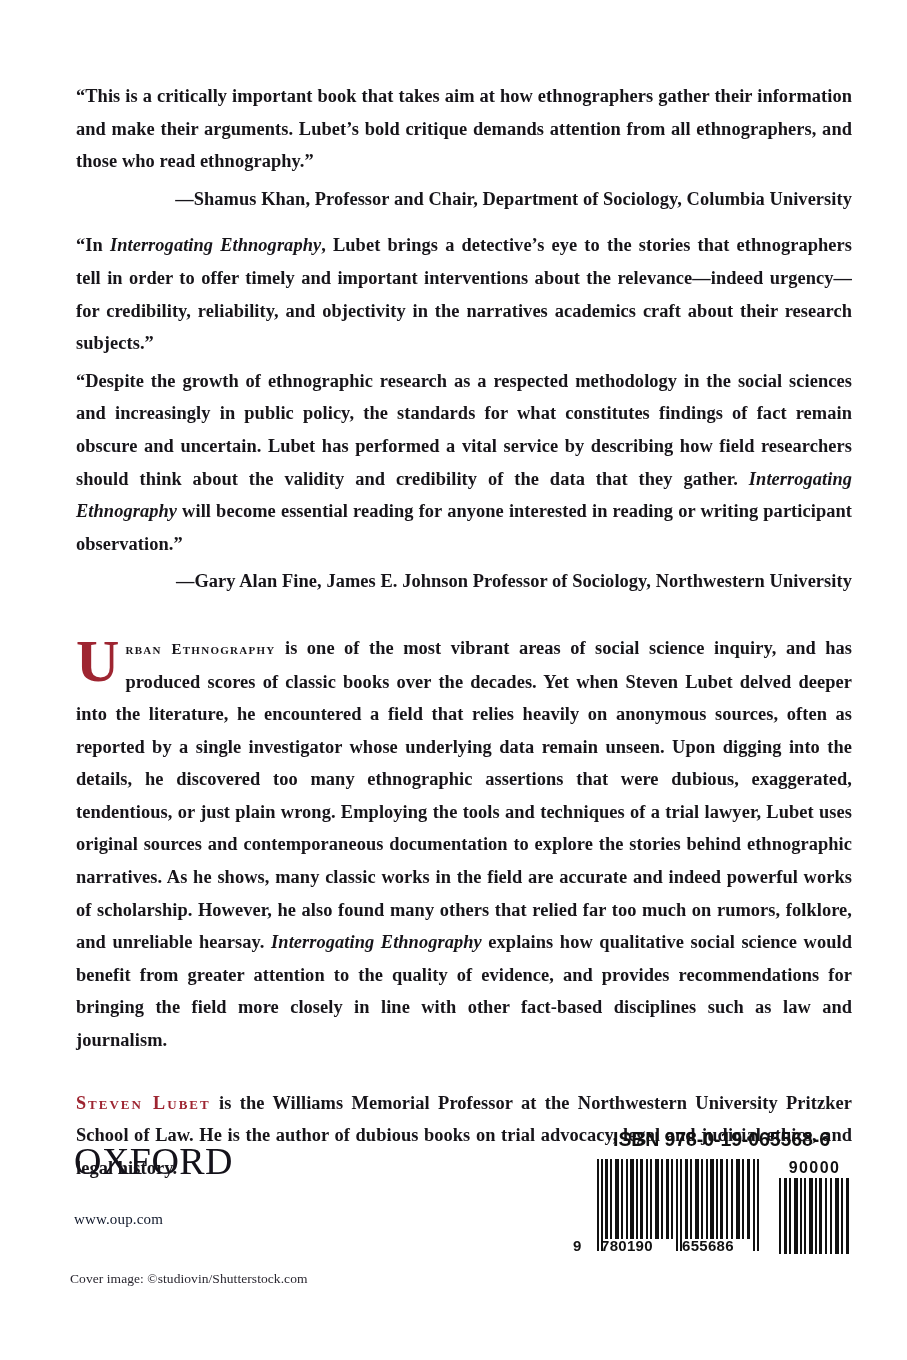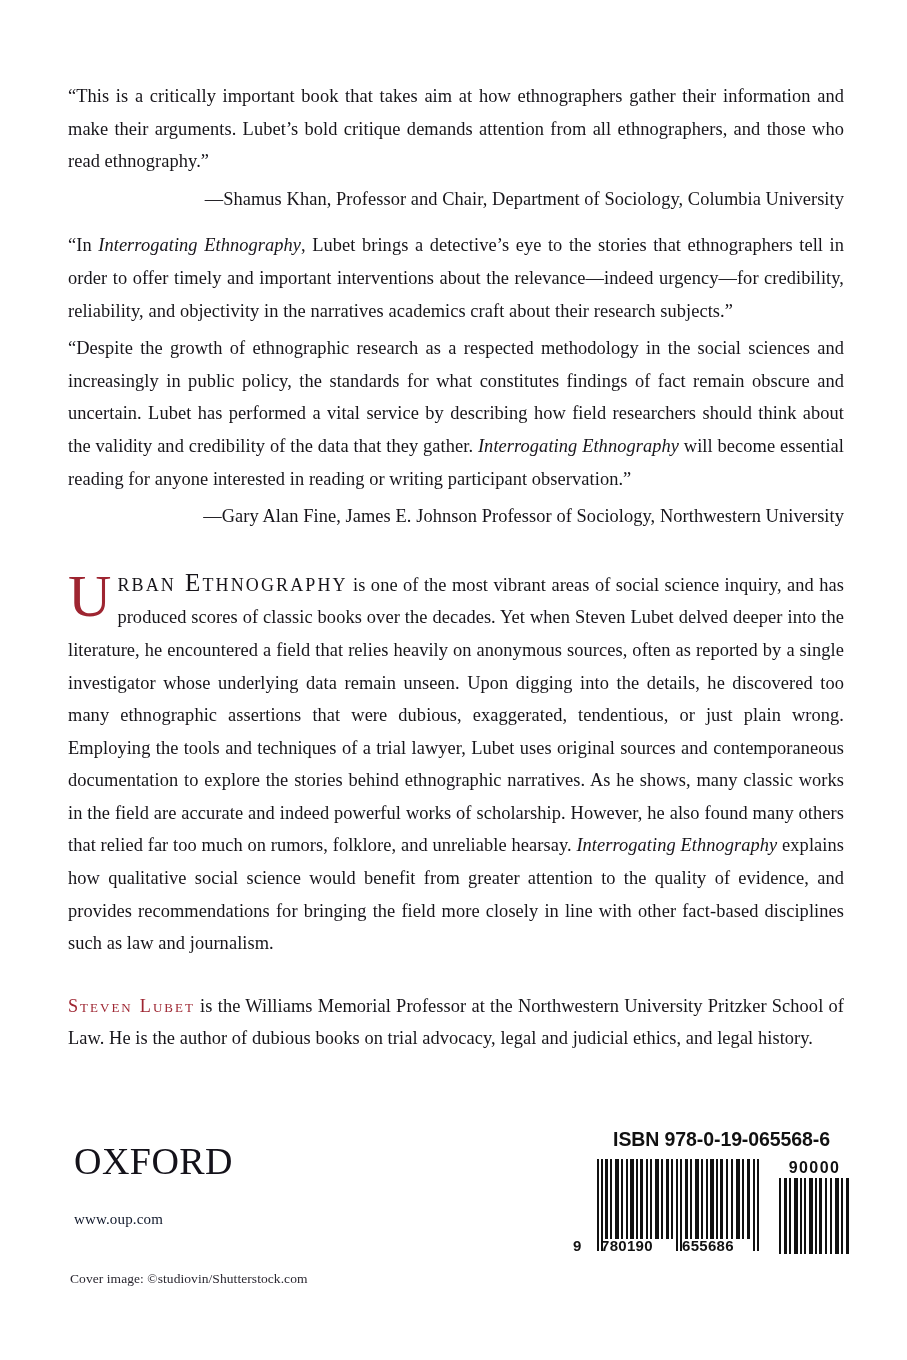--- a/index.html
+++ b/index.html
@@ -20,23 +20,24 @@
     position: absolute;
     left: 0; top: 0;
     width: 907px;
     height: 1360px;
     background: #ffffff;
   }
 
   
   .column {
     position: absolute;
-    left: 68px;
+    left: 76px;
     top: 80px;
     width: 776px;
+    font-weight: bold;
   }
 
   .blurb {
     font-size: 18.4px;
     line-height: 32.6px;
     text-align: justify;
     text-justify: inter-word;
     margin: 0 0 5px 0;
     letter-spacing: .004em;
     hyphens: manual;
@@ -69,21 +70,21 @@
     float: left;
     font-size: 60px;
     line-height: 50px;
     padding: 4px 6px 0 0;
     color: #9e2531;
     font-family: "Liberation Serif", "DejaVu Serif", serif;
   }
   .smallcaps-lead {
     font-variant: small-caps;
     letter-spacing: .085em;
-    font-size: 25px;
+    font-size: 15px;
   }
 
   
   .bio {
     margin-top: 30px;
     font-size: 18.4px;
     line-height: 32.6px;
     text-align: justify;
     letter-spacing: .004em;
   }

